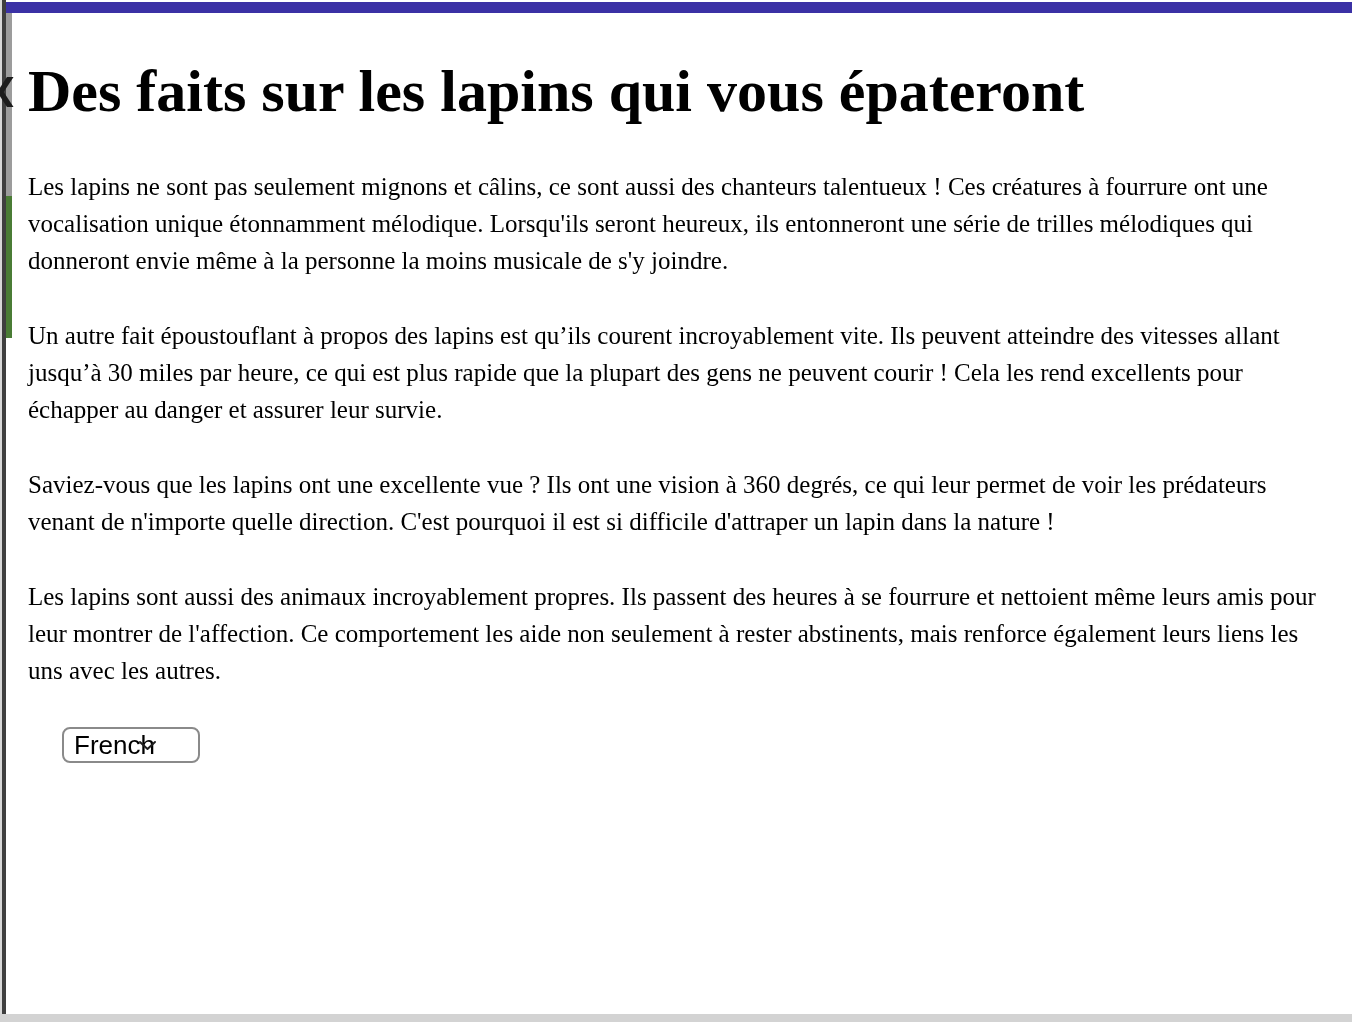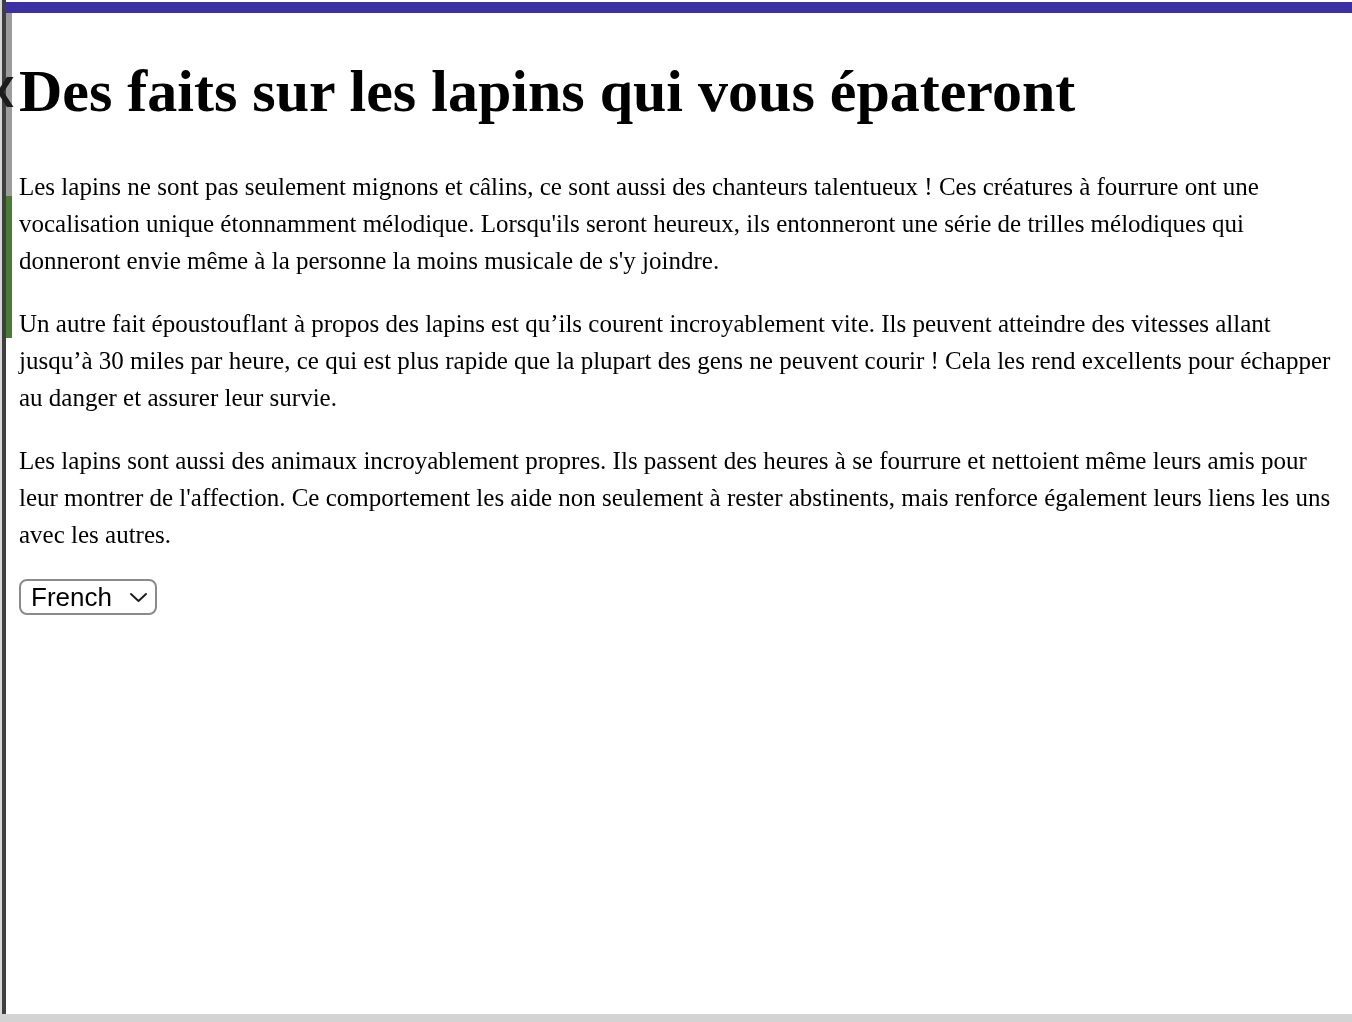--- a/index.html
+++ b/index.html
@@ -64,34 +64,34 @@
     position: absolute;
     left: 0; right: 0; bottom: 0;
     height: 8px;
     background: var(--bottom-strip, #d3d3d3);
     z-index: 3;
   }
 
   
   .content {
     position: relative;
-    padding: 13px 16px 0 19px;
+    padding: 13px 16px 0 28px;
     z-index: 0;
   }
   h1.page-title {
     font-size: 60px;
     font-weight: bold;
     margin: 44px 0 42px 0;
     line-height: 1.15;
     letter-spacing: 0px;
   }
   p.body-para {
     font-size: 25px;
     line-height: 1.48;
-    margin: 26px 0;
+    margin: 38px 0;
   }
 
   
   .select-row { margin-top: 4px; }
   .select-wrap {
     position: relative;
     display: inline-block;
     width: 138px;
     height: 36px;
   }
@@ -101,20 +101,21 @@
     width: 100%;
     height: 100%;
     border: 2px solid #8a8a8a;
     border-radius: 8px;
     background: #ffffff;
     font-family: "Liberation Sans", sans-serif;
     font-size: 26px;
     color: #000000;
     padding: 0 34px 2px 10px;
     line-height: 32px;
+    margin-left: 34px;
   }
   .chevron {
     position: absolute;
     right: 9px; top: 13px;
     pointer-events: none;
   }
 </style>
 </head>
 <body>
 
@@ -124,20 +125,21 @@
 <div class="edge-line"></div>
 <div class="edge-col-gray"></div>
 <div class="edge-col-green"></div>
 <span class="back-glyph" style="font-size:30px; font-family:'DejaVu Sans', sans-serif;">❮</span>
 
 <div class="content">
   <h1 class="page-title">Des faits sur les lapins qui vous épateront</h1>
 
   <p class="body-para">Les lapins ne sont pas seulement mignons et câlins, ce sont aussi des chanteurs talentueux ! Ces créatures à fourrure ont une vocalisation unique étonnamment mélodique. Lorsqu'ils seront heureux, ils entonneront une série de trilles mélodiques qui donneront envie même à la personne la moins musicale de s'y joindre.</p>
   <p class="body-para">Un autre fait époustouflant à propos des lapins est qu’ils courent incroyablement vite. Ils peuvent atteindre des vitesses allant jusqu’à 30 miles par heure, ce qui est plus rapide que la plupart des gens ne peuvent courir ! Cela les rend excellents pour échapper au danger et assurer leur survie.</p>
+  <p class="body-para">Saviez-vous que les lapins ont une excellente vue ? Ils ont une vision à 360 degrés, ce qui leur permet de voir les prédateurs venant de n'importe quelle direction. C'est pourquoi il est si difficile d'attraper un lapin dans la nature !</p>
   <p class="body-para">Les lapins sont aussi des animaux incroyablement propres. Ils passent des heures à se fourrure et nettoient même leurs amis pour leur montrer de l'affection. Ce comportement les aide non seulement à rester abstinents, mais renforce également leurs liens les uns avec les autres.</p>
 
   <div class="select-row">
     <span class="select-wrap">
       <select class="lang-select">
         <option selected="">French</option>
       </select>
       <svg class="chevron" width="19" height="11" viewBox="0 0 19 11">
         <polyline points="2,2 9.5,9 17,2" fill="none" stroke="#1f1f1f" stroke-width="2" stroke-linecap="round" stroke-linejoin="round"></polyline>
       </svg>

